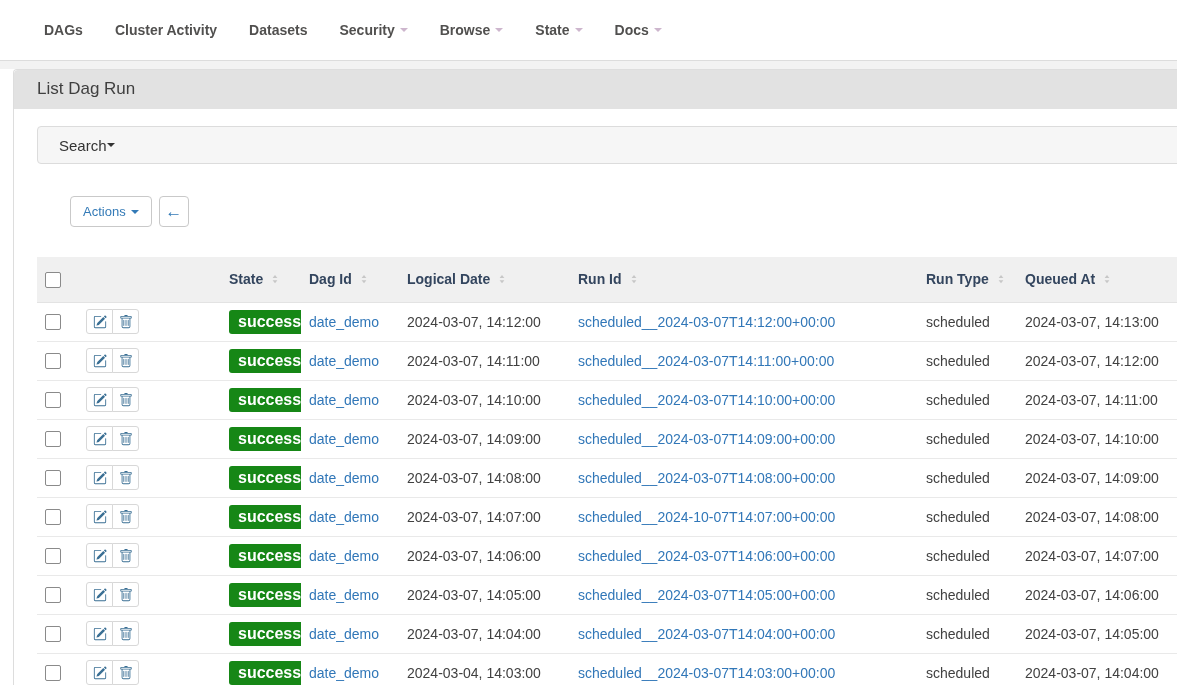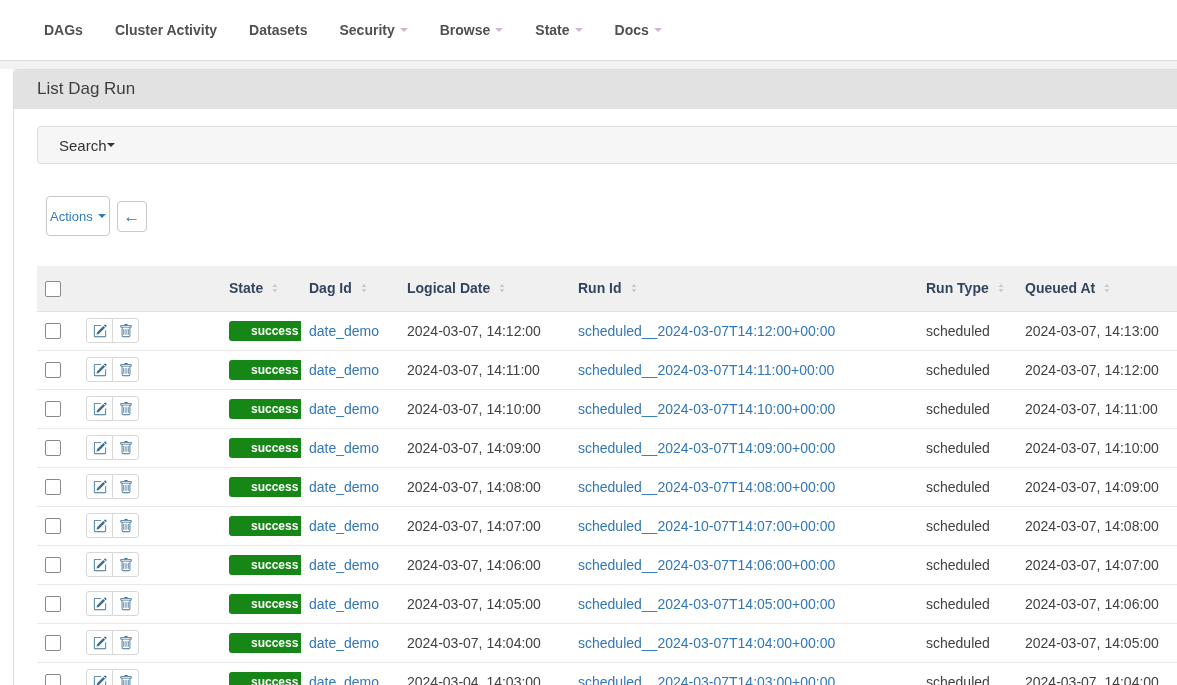--- a/index.html
+++ b/index.html
@@ -70,21 +70,21 @@
   .toolbar { margin-top: 32px; padding-left: 9px; display: flex; gap: 7px; align-items: center; }
   .btn {
     background: #fff;
     border: 1px solid #c9c9c9;
     border-radius: 4px;
     color: var(--button_blue, #337ab7);
     cursor: pointer;
     display: inline-flex; align-items: center; justify-content: center;
     font-family: "Liberation Sans", sans-serif;
   }
-  .btn-actions { height: 40px; padding: 0 3px; font-size: 13px; gap: 5px; }
+  .btn-actions { height: 31px; padding: 0 12px; font-size: 13px; gap: 5px; margin-left: 24px; }
   .btn-actions .caret-down { border-top-color: var(--button_blue, #337ab7); }
   .btn-back { height: 31px; width: 30px; font-size: 17px; line-height: 1; }
 
   
   .table-wrap { margin-top: 30px; }
   table {
     border-collapse: collapse;
     table-layout: fixed;
     width: 1180px;
     font-size: 14px;
@@ -130,23 +130,23 @@
     padding: 0;
   }
   .icon-btn:first-child { border-radius: 3px 0 0 3px; }
   .icon-btn + .icon-btn { margin-left: -1px; border-radius: 0 3px 3px 0; }
   .icon-btn svg { fill: #3a6f94; }
 
   .badge-state {
     display: inline-block;
     background: var(--success_badge, #168716);
     color: #fff;
-    font-size: 12px;
+    font-size: 16px;
     font-weight: bold;
-    padding: 4px 9px 4px 22px;
+    padding: 4px 9px 4px 9px;
     border-radius: 3px;
     line-height: 1;
   }
   a.cell-link { color: var(--link, #3177b8); text-decoration: none; cursor: pointer; }
 </style>
 </head>
 <body>
 
 <nav class="navbar">
   <ul class="nav-items" id="nav-items">

